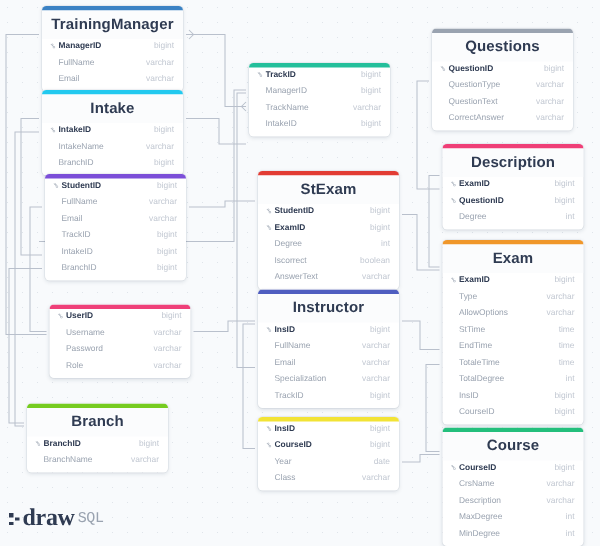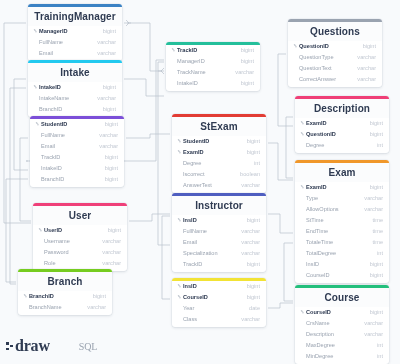--- a/index.html
+++ b/index.html
@@ -64,21 +64,21 @@
   #logo .mark{
     width:7px;height:8px;position:relative;
   }
   #logo .mark i{
     position:absolute;background:#2f3b52;display:block;
   }
   #logo .mark i:nth-child(1){left:0;top:0;width:2.5px;height:2.5px;}
   #logo .mark i:nth-child(2){left:0;top:5.5px;width:2.5px;height:2.5px;}
   #logo .mark i:nth-child(3){left:4px;top:2.7px;width:2.5px;height:2.5px;}
   #logo .word1{font-size:16px;font-weight:bold;color:#2f3b52;font-family:"Liberation Serif",serif;letter-spacing:-.2px;}
-  #logo .word2{font-size:10px;color:#9aa3b0;font-family:Liberation Serif, serif;letter-spacing:-.2px;margin-left:27px;}
+  #logo .word2{font-size:10px;color:#9aa3b0;font-family:Liberation Mono, monospace;letter-spacing:-.2px;}
 </style>
 </head>
 <body>
 
 <div id="canvas">
 
   <svg id="edges" viewBox="0 0 400 364" xmlns="http://www.w3.org/2000/svg">
     <g fill="none" stroke="#b9c0cc" stroke-width="0.7">
 
       <path d="M124,23 L150,23 L150,71 L164,71"></path>
@@ -196,21 +196,20 @@
           </div>
           <div class="col">
             <span class="keyicon blank">⚷</span>
             <span class="cname">BranchID</span>
             <span class="ctype">bigint</span>
           </div>
         </div>
       </div>
       <div class="table" style="left: 33px; top: 203px; width: 94px;">
         <div class="accent" style="background: rgb(239, 64, 121);"></div>
-        <div class="tbl-title">User</div>
         <div class="cols">
           <div class="col pk">
             <span class="keyicon">⚷</span>
             <span class="cname">UserID</span>
             <span class="ctype">bigint</span>
           </div>
           <div class="col">
             <span class="keyicon blank">⚷</span>
             <span class="cname">Username</span>
             <span class="ctype">varchar</span>

